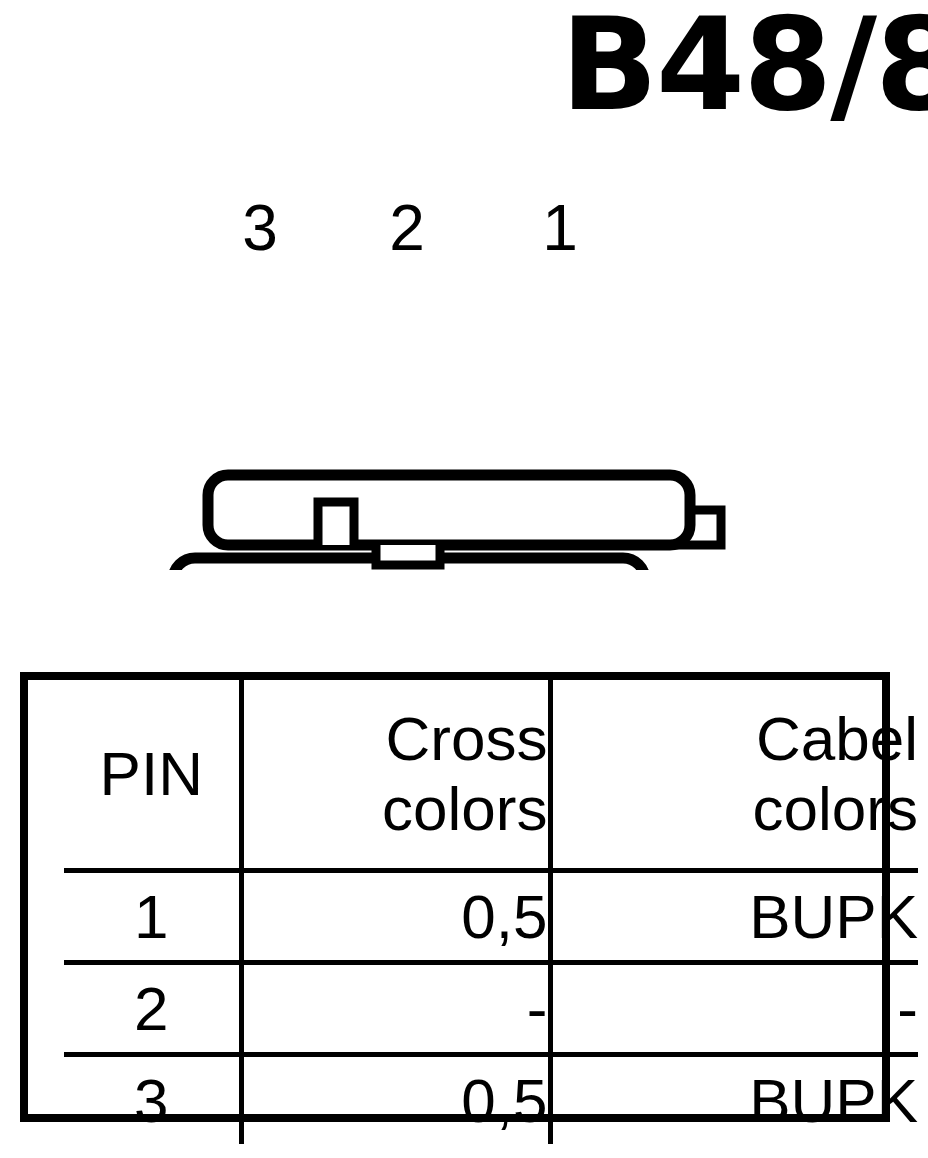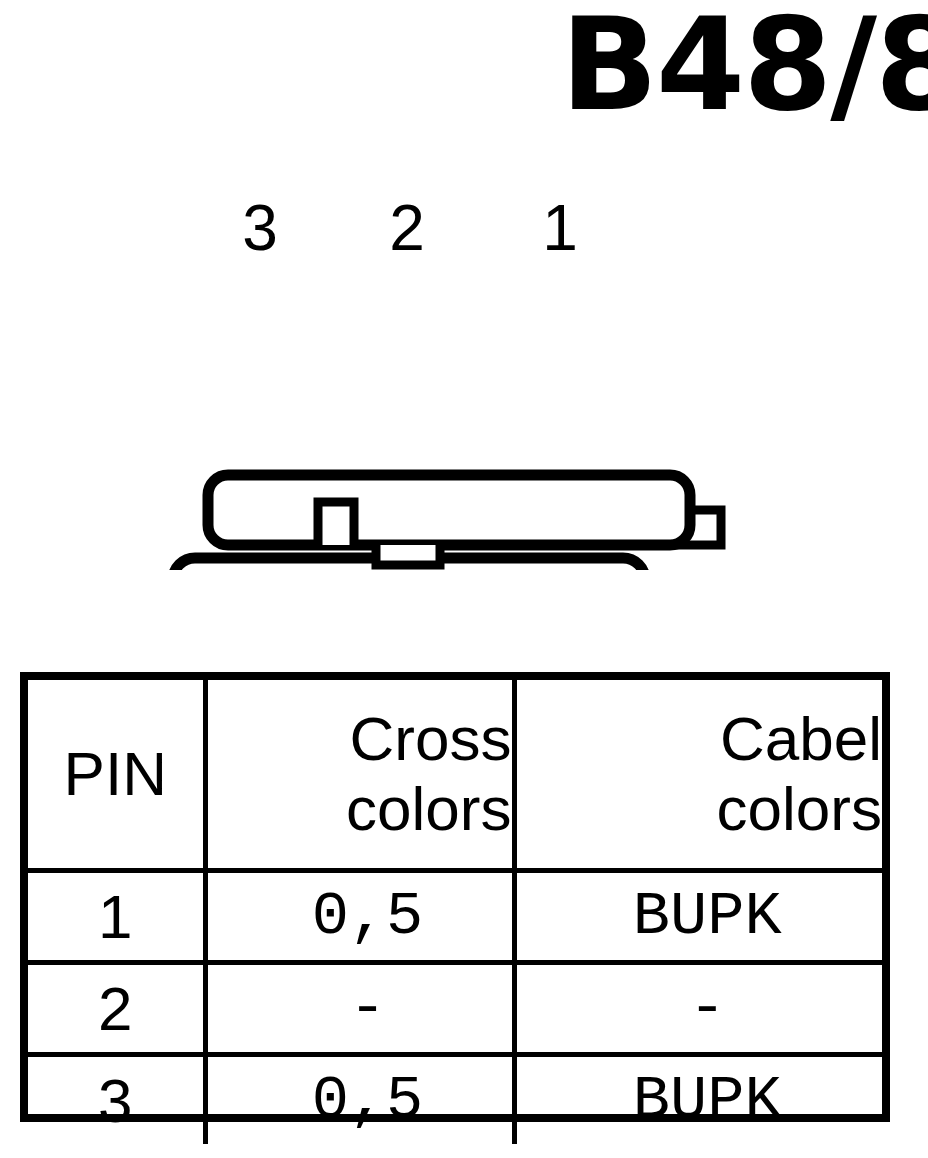--- a/index.html
+++ b/index.html
@@ -73,20 +73,21 @@
     height: 450px;
     box-sizing: border-box;
     border: 8px solid #000000;
     background: #ffffff;
   }
   #pin-table table {
     width: 100%;
     height: 100%;
     border-collapse: collapse;
     table-layout: fixed;
+    margin-left: 36px;
   }
   #pin-table col.c-pin    { width: 177px; }
   #pin-table col.c-cross  { width: 309px; }
   #pin-table col.c-colors { width: auto; }
 
   #pin-table th,
   #pin-table td {
     border: 0;
     padding: 0;
     font-family: "Liberation Sans", sans-serif;
@@ -103,21 +104,21 @@
   #pin-table tr.row-sep > td { border-top: 5px solid #000000; }
 
   #pin-table th { text-align: right; }
   #pin-table th.h-pin { text-align: center; padding-left: 0; }
   #pin-table th.h-cross,
   #pin-table th.h-colors { padding-left: 16px; }
   #pin-table th.h-pin .hdr-line:nth-child(2) { visibility: hidden; }
 
   #pin-table td.cell-pin { text-align: center; }
   #pin-table td.cell-cross,
-  #pin-table td.cell-colors { text-align: center; padding-left: 16px; font-family: Liberation Mono, monospace; }
+  #pin-table td.cell-colors { text-align: right; padding-left: 16px; }
 
   .hdr-line { display: block; }
   .head-row th { height: 188px; }
   .data-row td { height: 87px; }
 </style>
 </head>
 <body>
 
 <div id="title">B48/8</div>
 

